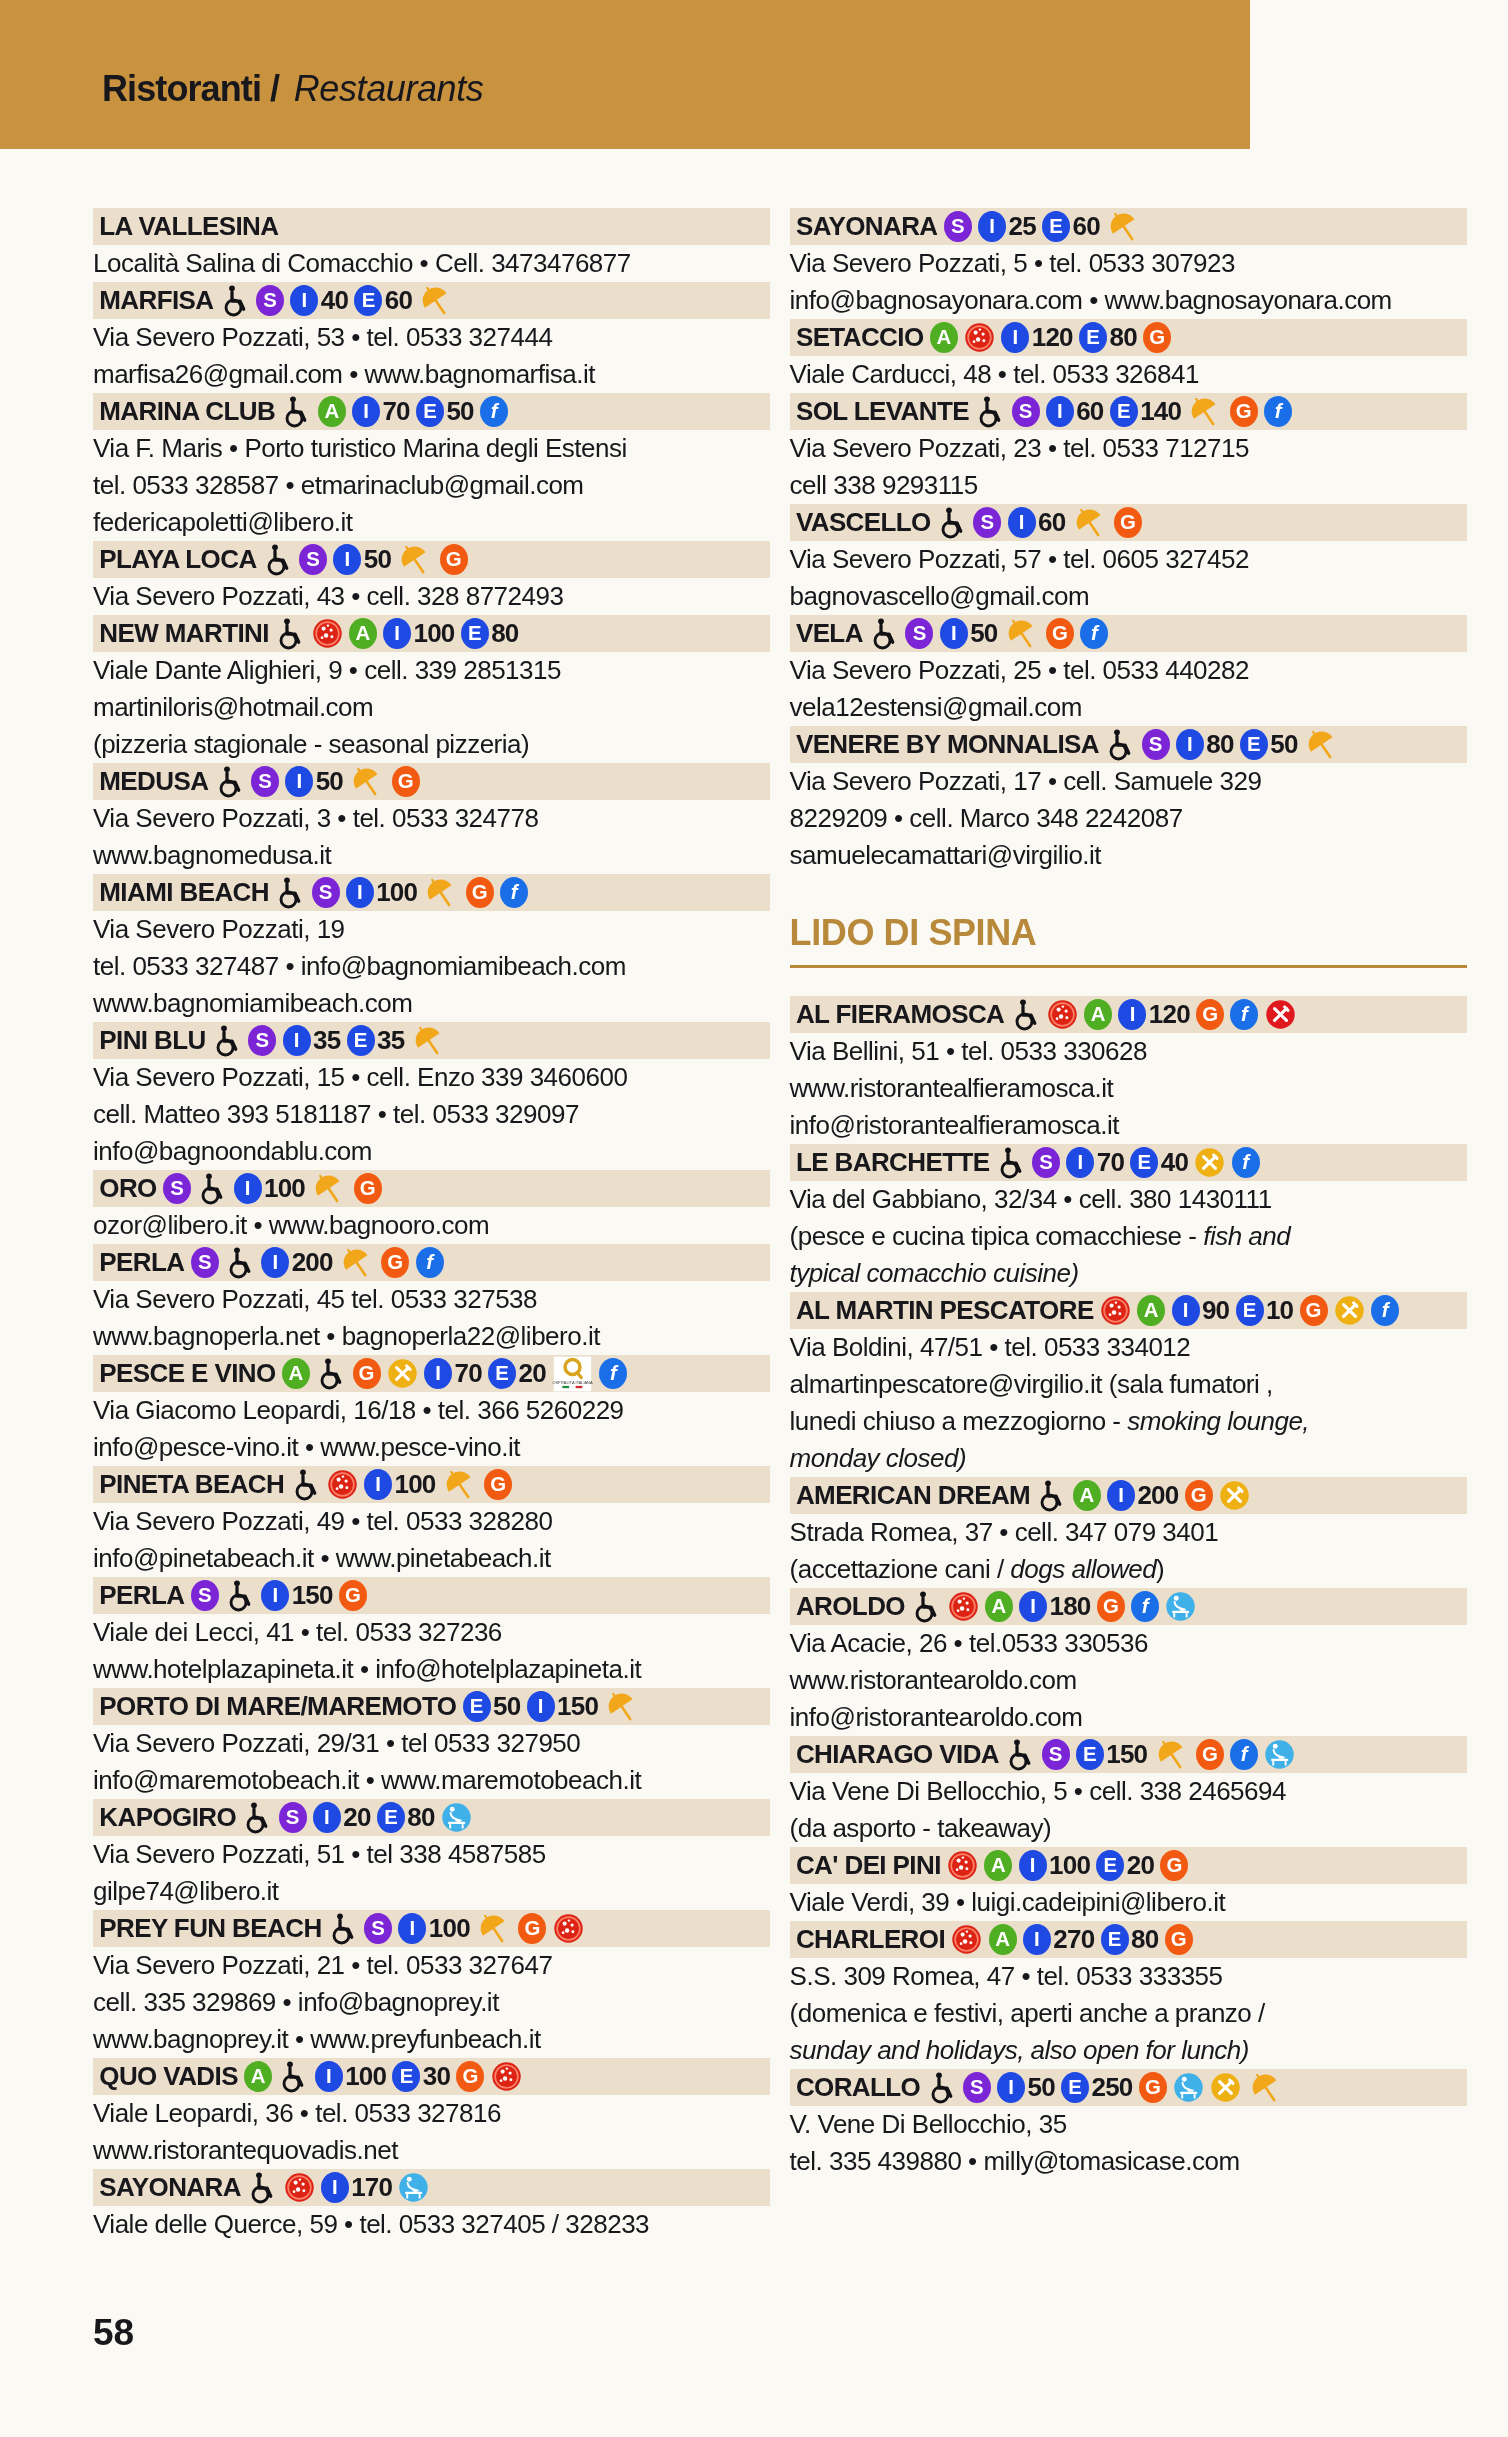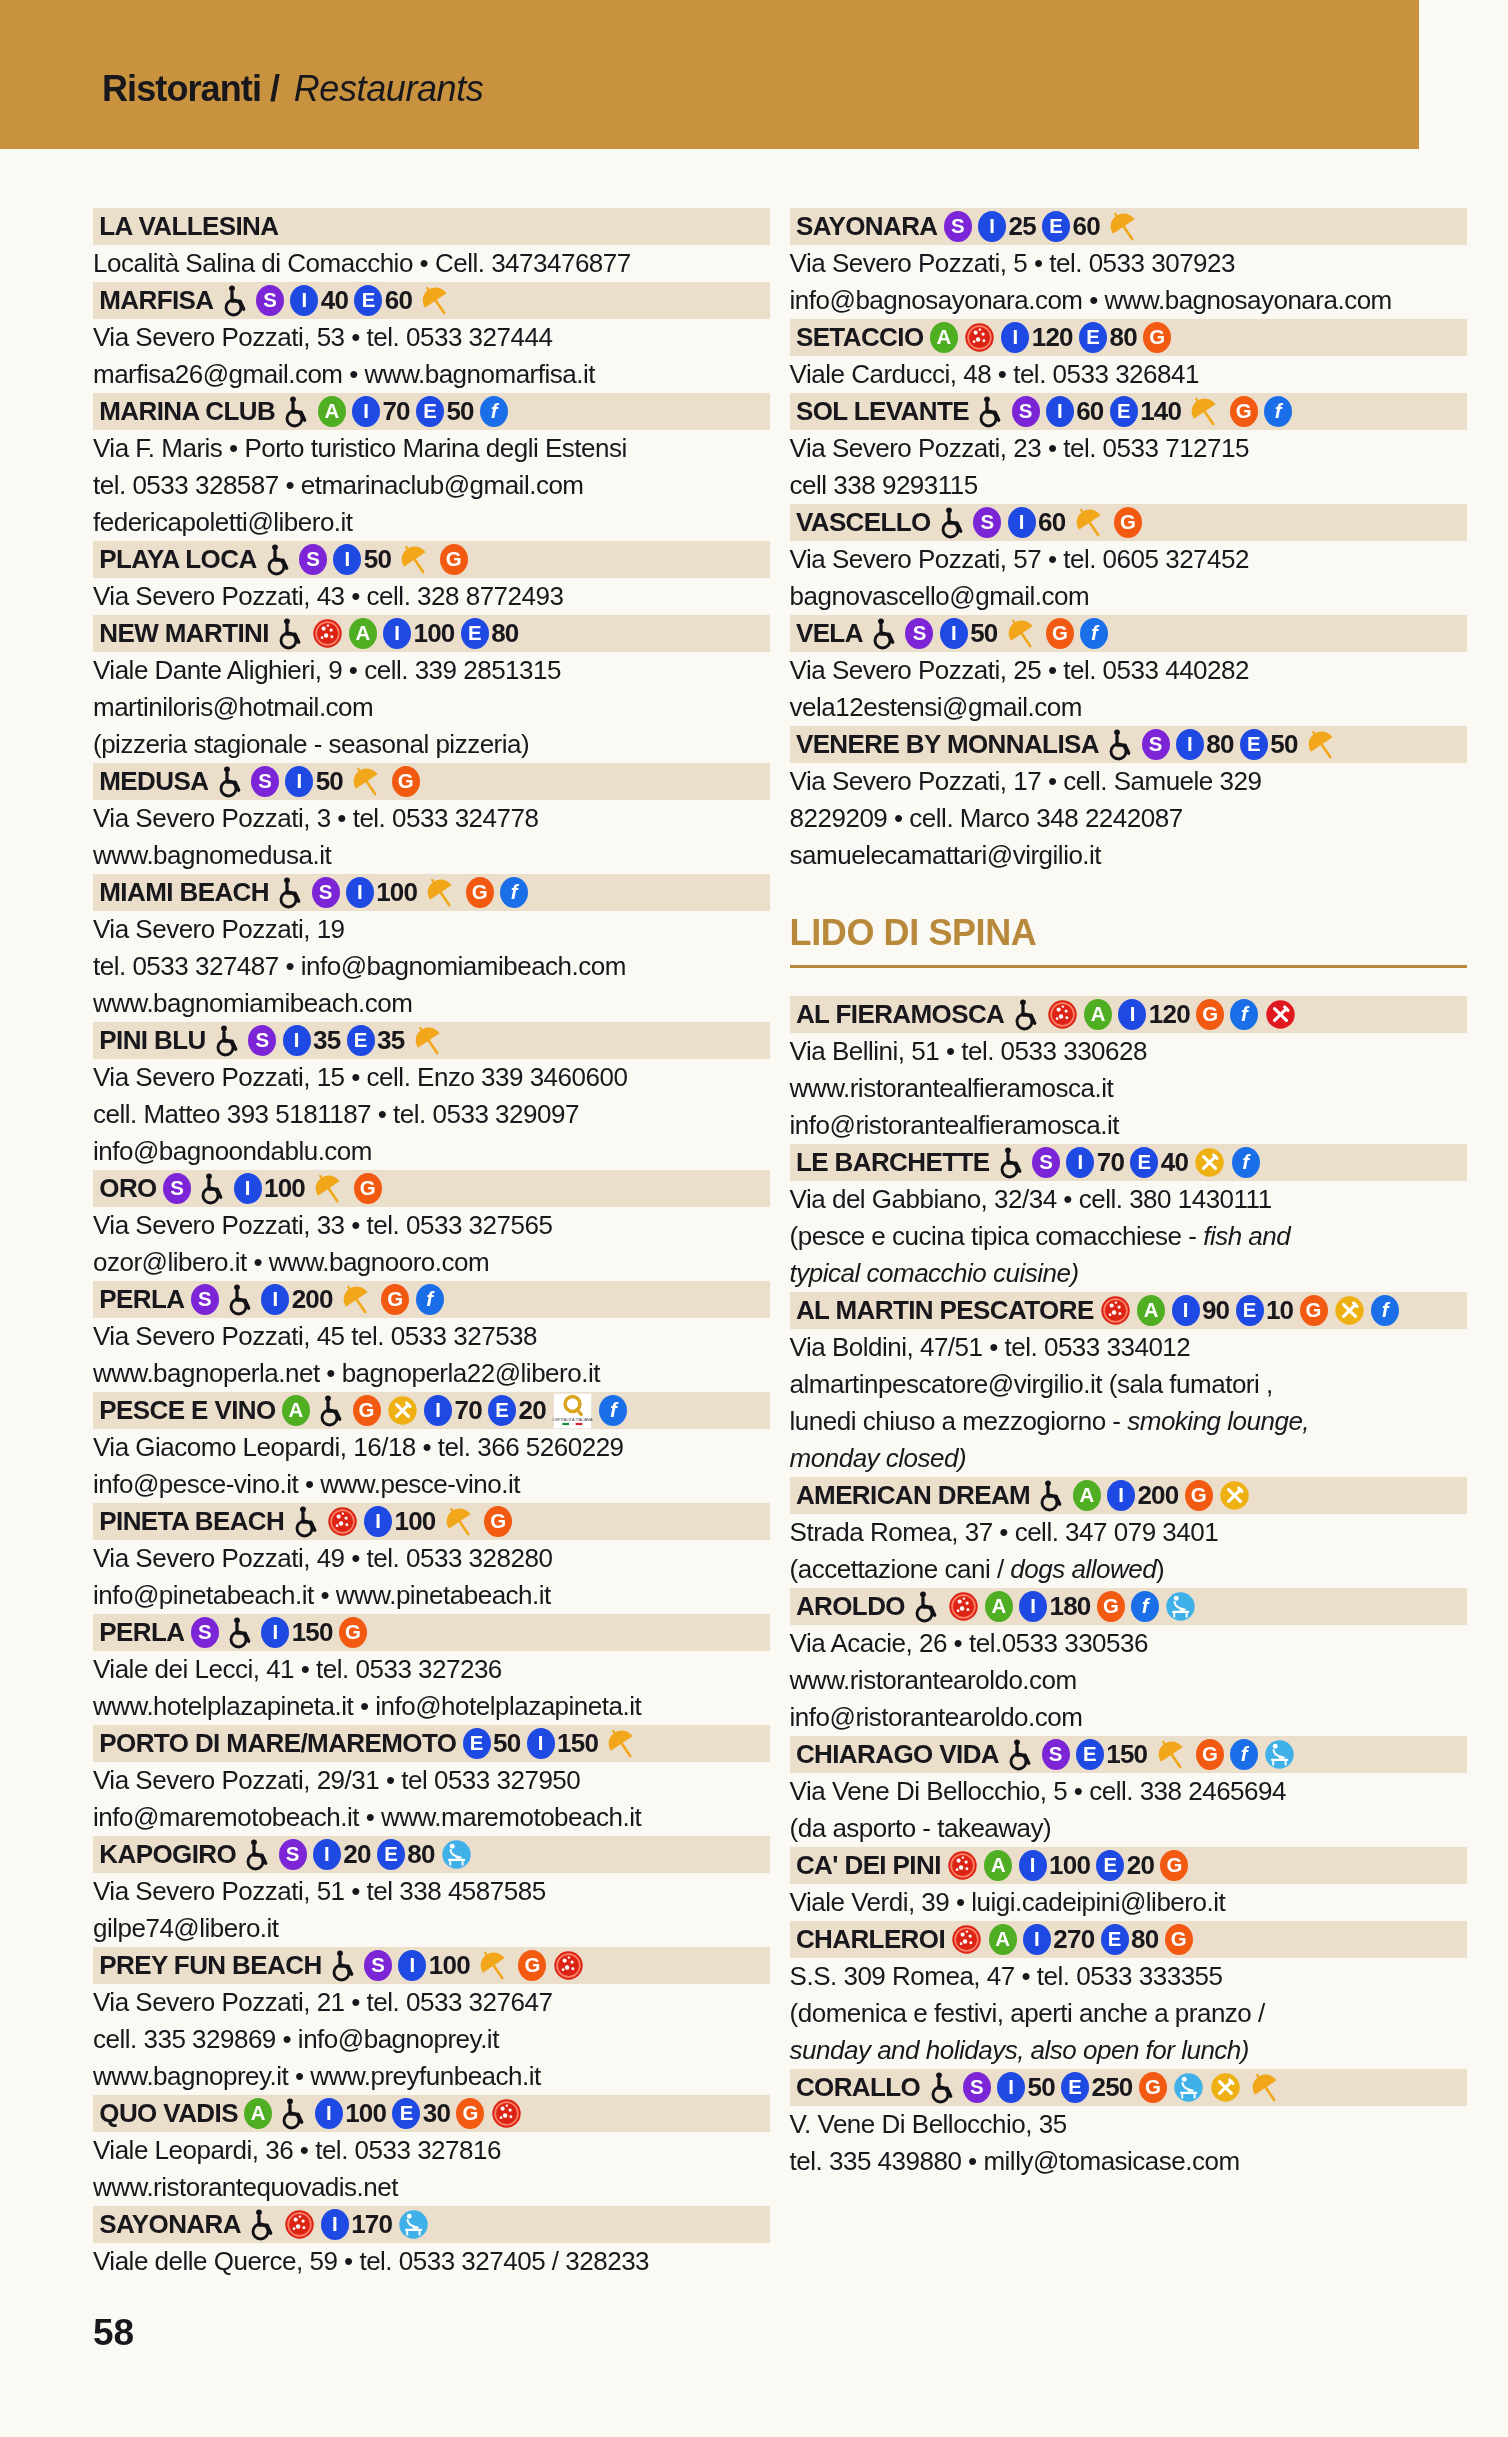--- a/index.html
+++ b/index.html
@@ -9,21 +9,21 @@
     --ink:#17171c;
   }
   html,body{margin:0;padding:0;}
   body{
     width:1509px;height:2438px;position:relative;
     background:#fbf9f4;color:var(--ink);
     font-family:"Liberation Sans",sans-serif;
     overflow:hidden;
   }
   .band{
-    width:1419px;height:149px;background:var(--band);
+    width:1250px;height:149px;background:var(--band);
     box-sizing:border-box;padding:68px 0 0 102px;
   }
   .title-bold{font-size:36px;font-weight:800;letter-spacing:-0.9px;}
   .title-italic{font-size:36px;font-style:italic;font-weight:400;margin-left:11px;letter-spacing:-0.4px;}
   .content{
     display:flex;gap:19.6px;align-items:flex-start;
     padding:59px 0 0 93px;box-sizing:border-box;
   }
   .col{width:677px;flex:none;}
   .entry-name{
@@ -376,21 +376,20 @@
                 <line x1="13" y1="12.6" x2="13" y2="23.5" stroke="#f2a71b" stroke-width="1.9" stroke-linecap="round"></line>
               </g>
             </svg>
           </span>
           <span class="ic">
             <span class="badge" style="background: rgb(242, 90, 18);">
               <span>G</span>
             </span>
           </span>
         </div>
-        <div class="line"><span>Via Severo Pozzati, 33 • tel. 0533 327565</span></div>
         <div class="line"><span>ozor@libero.it • www.bagnooro.com</span></div>
       </div>
       <div>
         <div class="entry-name">
           <span class="name-text">PERLA</span>
           <span class="ic">
             <span class="badge" style="background: rgb(123, 37, 214);">
               <span>S</span>
             </span>
           </span>

